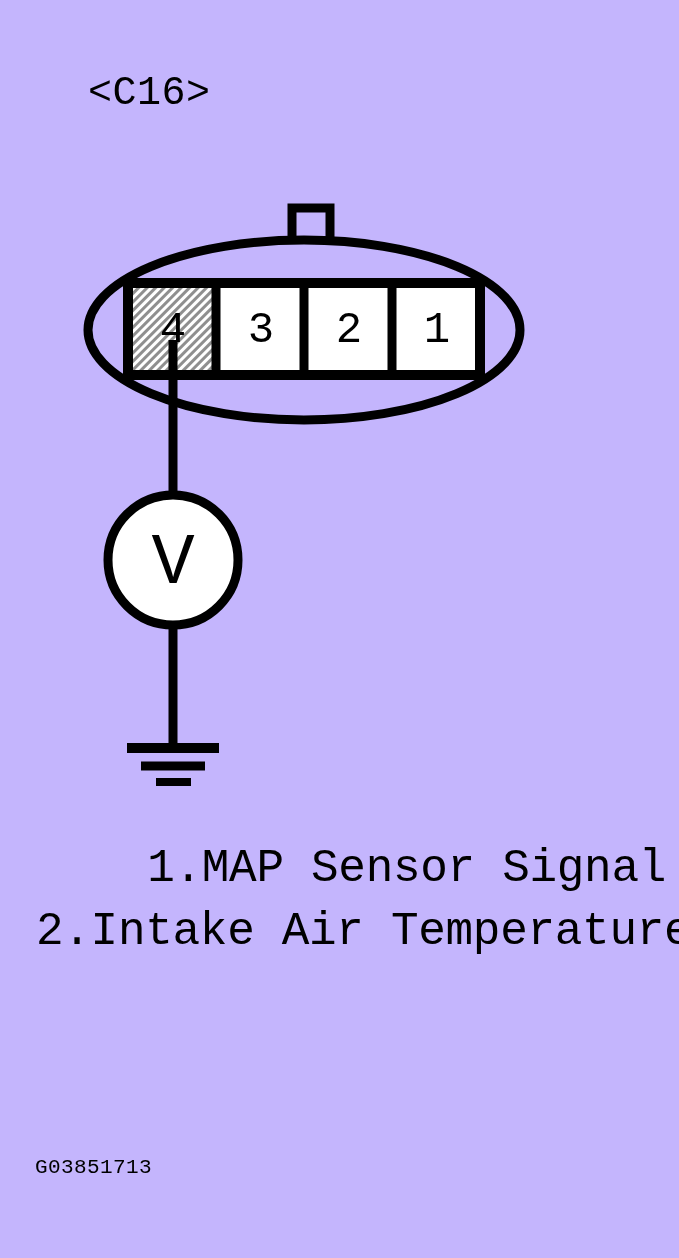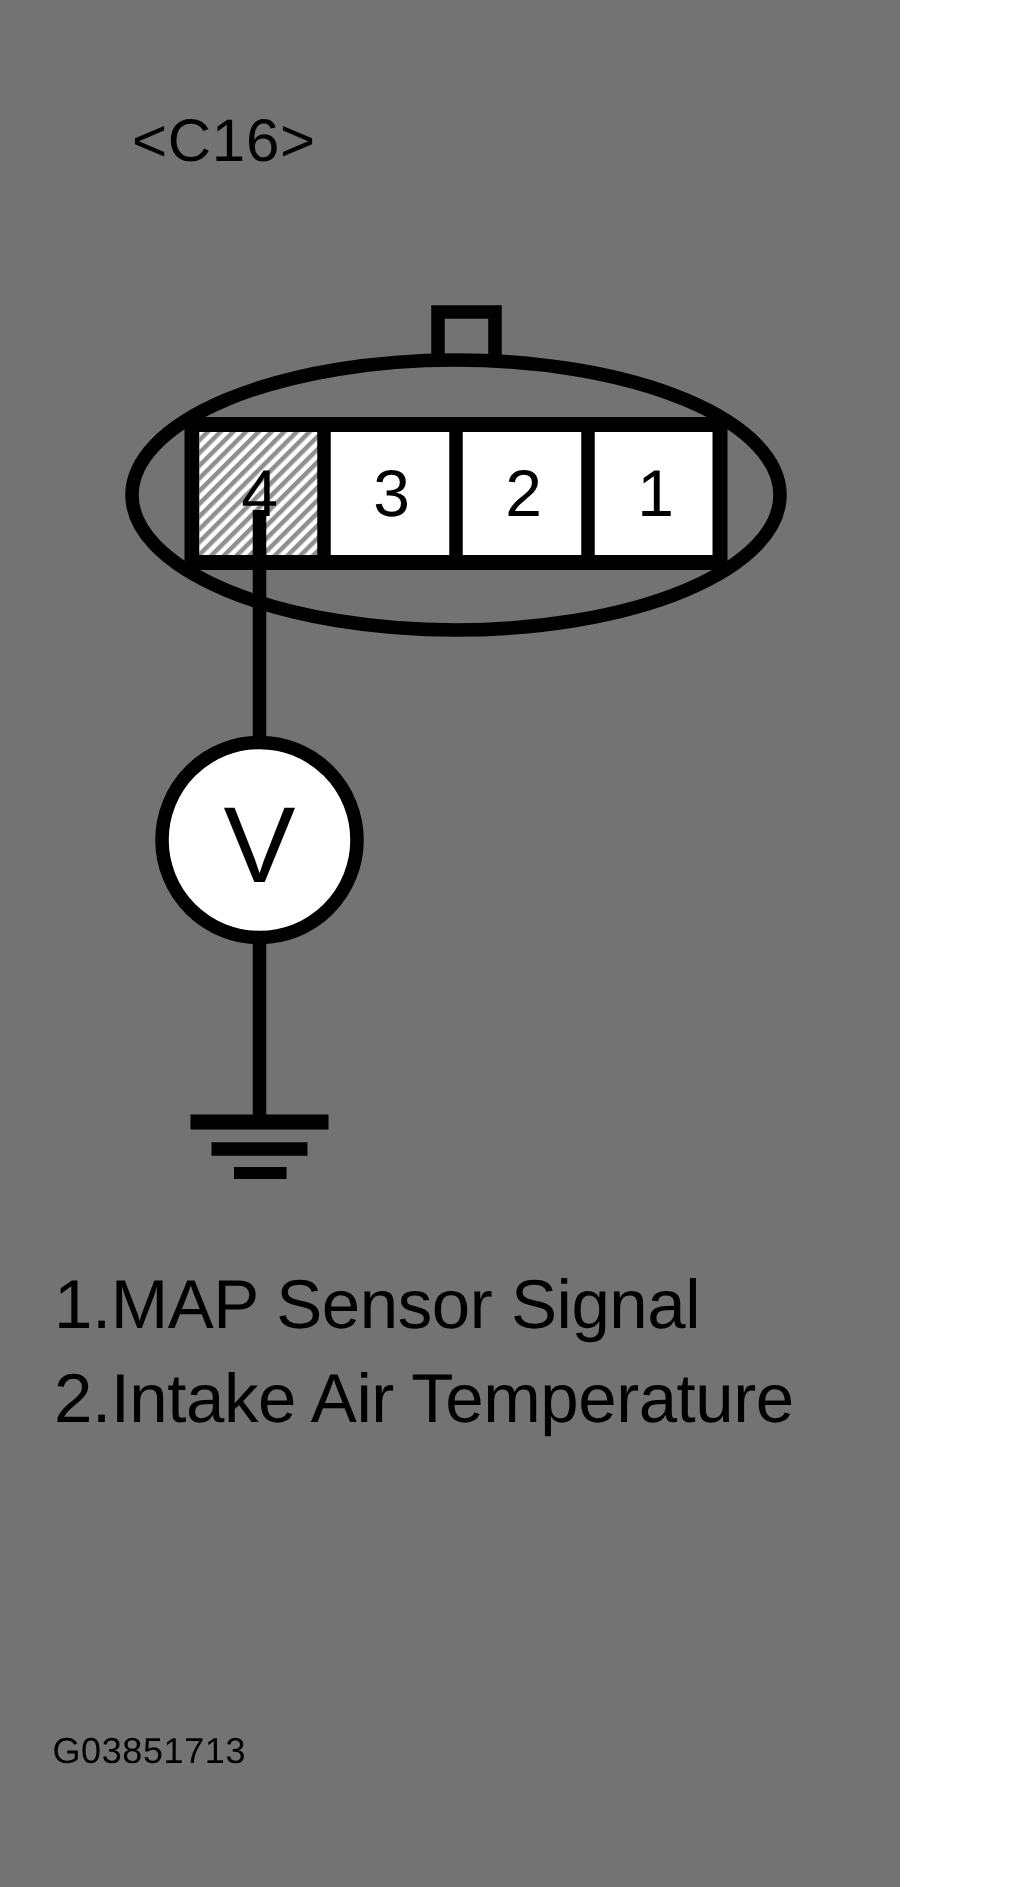--- a/index.html
+++ b/index.html
@@ -15,23 +15,24 @@
     overflow: hidden;
     font-family: "Liberation Sans", sans-serif;
     color: #000000;
     -webkit-font-smoothing: none;
   }
 
   #page {
     position: absolute;
     left: 0;
     top: 0;
-    width: 600px;
+    width: 679px;
     height: 1258px;
-    background: #737373;
+    background: #c4b5fd;
+    font-family: Liberation Mono, monospace;
   }
 
   
   .connector-id {
     position: absolute;
     left: 88px;
     top: 72px;
     font-size: 40px;
     letter-spacing: 0.5px;
     line-height: 44px;
@@ -78,30 +79,31 @@
     position: absolute;
     left: 36px;
     top: 838px;
     width: 630px;
   }
   .legend-row {
     font-size: 46px;
     line-height: 63px;
     white-space: nowrap;
     letter-spacing: -0.3px;
+    text-align: right;
   }
   .legend-row.cont {
     padding-left: 46px;
   }
 
   .figure-id {
     position: absolute;
     left: 35px;
     top: 1154px;
-    font-size: 24px;
+    font-size: 21px;
     line-height: 28px;
     letter-spacing: 0.4px;
     white-space: nowrap;
   }
 </style>
 </head>
 <body>
 
 <div id="page">
 

